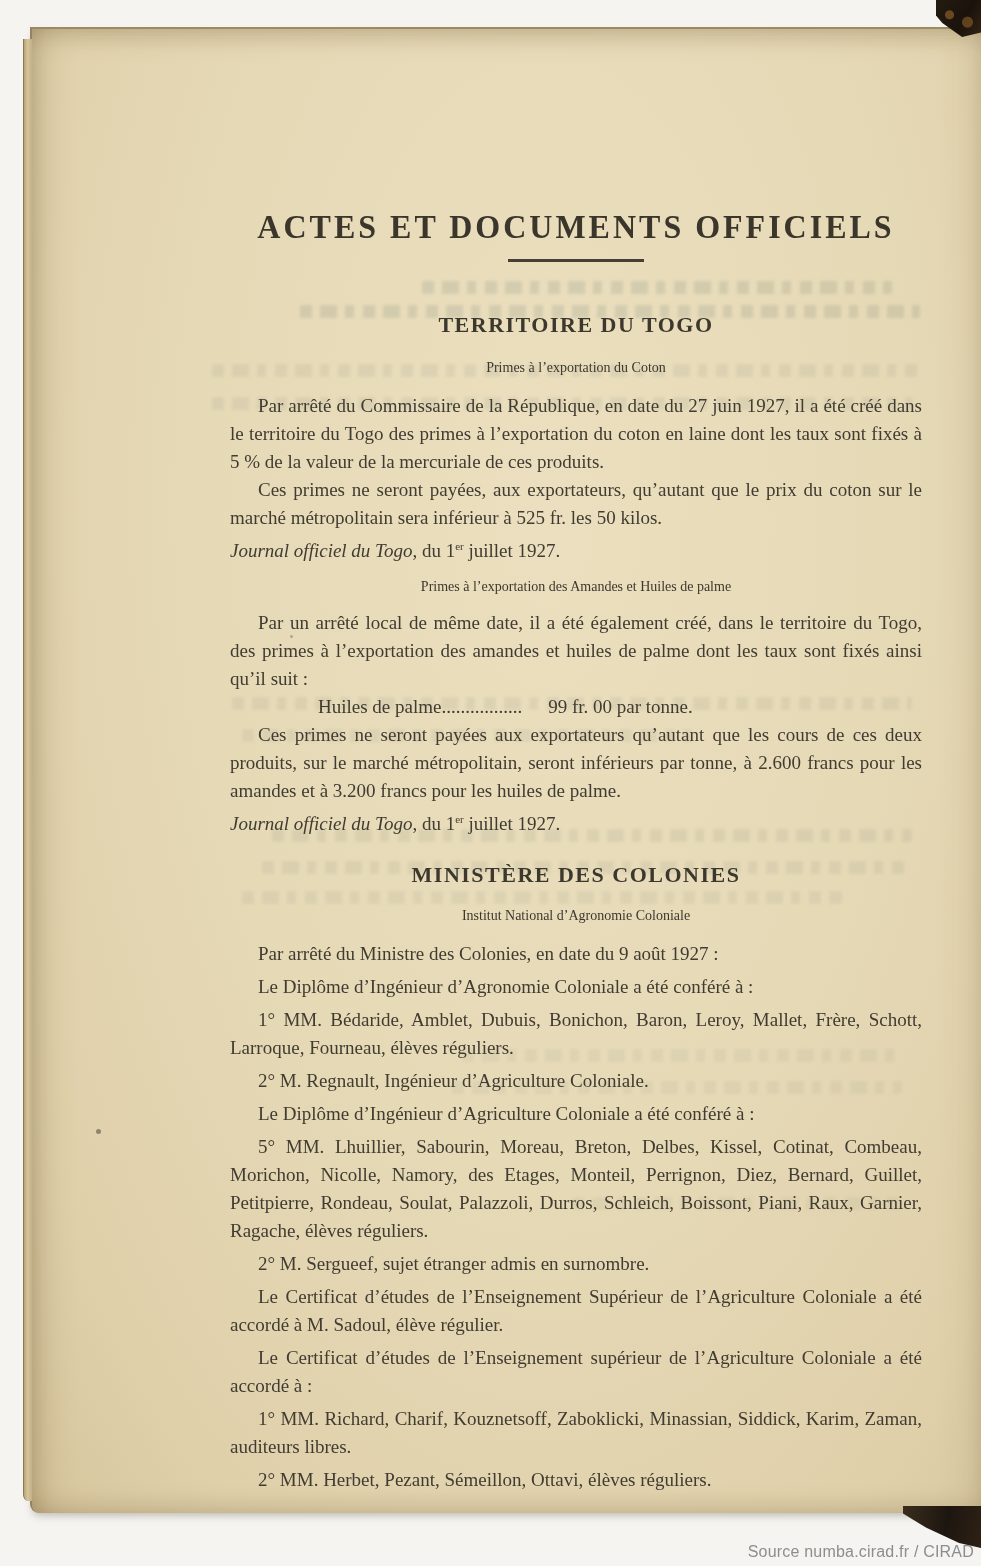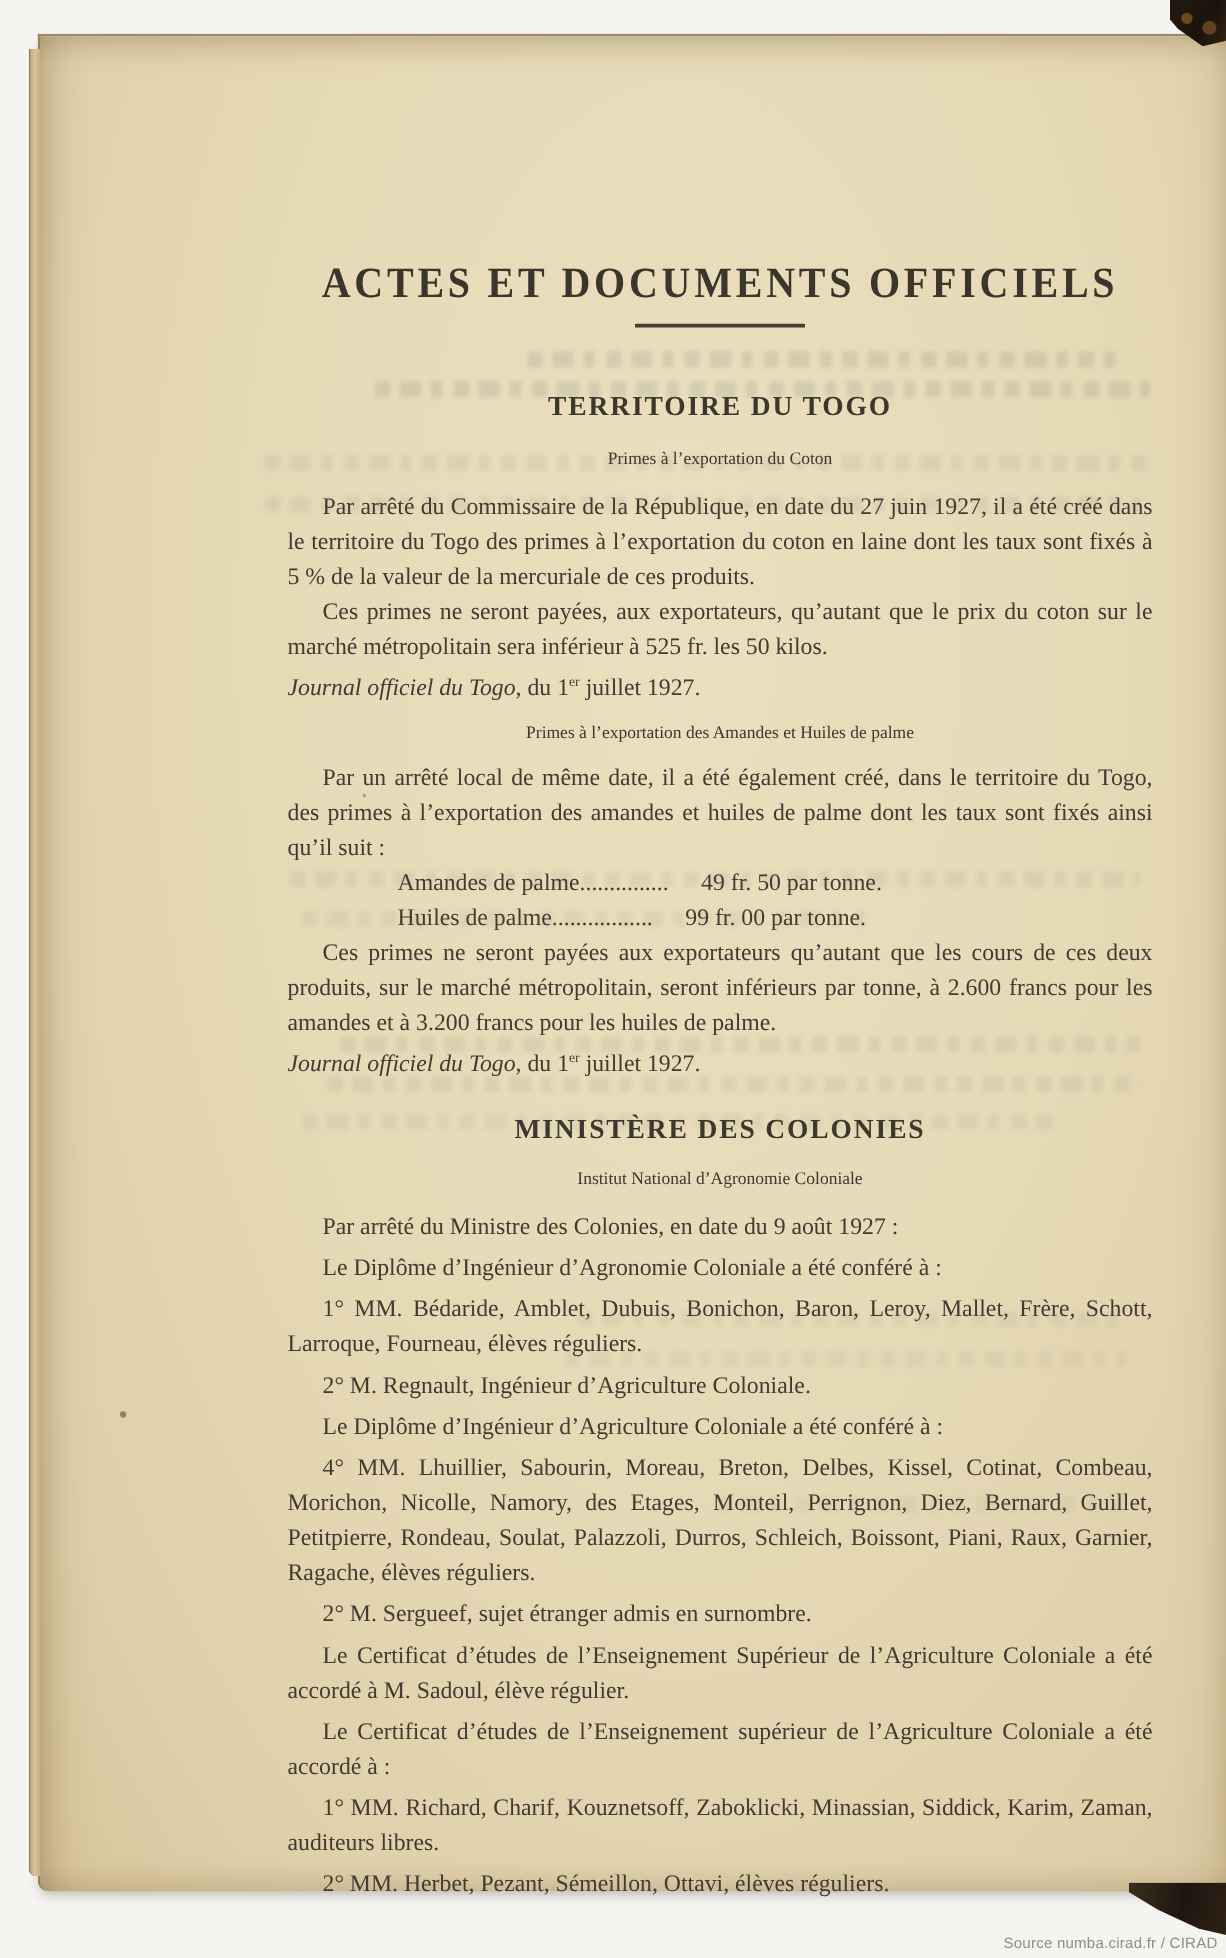--- a/index.html
+++ b/index.html
@@ -97,21 +97,21 @@
   }
   .tarif-row .val{padding-left:26px;}
 
   
   .footer{
     position:absolute;left:0;bottom:0;width:981px;height:55px;z-index:3;
   }
   .footer .credit{
     position:absolute;right:7px;bottom:5px;
     font-family:"Liberation Sans","DejaVu Sans",sans-serif;
-    font-size:12px;color:#8d8d8d;letter-spacing:.2px;
+    font-size:16px;color:#8d8d8d;letter-spacing:.2px;
   }
 </style>
 </head>
 <body>
 
 <div class="canvas">
 
   <div class="cover-tr"></div>
   <div class="cover-br"></div>
 
@@ -144,37 +144,36 @@
 
       <p>Par arrêté du Commissaire de la République, en date du 27 juin 1927, il a été créé dans le territoire du Togo des primes à l’exportation du coton en laine dont les taux sont fixés à 5&nbsp;% de la valeur de la mercuriale de ces produits.</p>
       <p>Ces primes ne seront payées, aux exportateurs, qu’autant que le prix du coton sur le marché métropolitain sera inférieur à 525 fr. les 50 kilos.</p>
 
       <p class="attr"><span class="it">Journal officiel du Togo</span><span>, du 1</span><sup>er</sup><span> juillet 1927.</span></p>
 
       <h3 class="sub amandes">Primes à l’exportation des Amandes et Huiles de palme</h3>
 
       <p>Par un arrêté local de même date, il a été également créé, dans le territoire du Togo, des primes à l’exportation des amandes et huiles de palme dont les taux sont fixés ainsi qu’il suit&nbsp;:</p>
 
-      <div class="tarif-row"><span>Amandes de palme</span><span>...............</span><span class="val">49 fr. 50 par tonne.</span></div>
       <div class="tarif-row"><span>Huiles de palme</span><span>.................</span><span class="val">99 fr. 00 par tonne.</span></div>
 
       <p>Ces primes ne seront payées aux exportateurs qu’autant que les cours de ces deux produits, sur le marché métropolitain, seront inférieurs par tonne, à 2.600 francs pour les amandes et à 3.200 francs pour les huiles de palme.</p>
 
       <p class="attr"><span class="it">Journal officiel du Togo</span><span>, du 1</span><sup>er</sup><span> juillet 1927.</span></p>
 
       <h2 class="sec ministere">MINISTÈRE DES COLONIES</h2>
 
       <h3 class="sub">Institut National d’Agronomie Coloniale</h3>
 
       <p class="spaced">Par arrêté du Ministre des Colonies, en date du 9 août 1927&nbsp;:</p>
       <p class="spaced">Le Diplôme d’Ingénieur d’Agronomie Coloniale a été conféré à&nbsp;:</p>
       <p class="spaced">1° MM. Bédaride, Amblet, Dubuis, Bonichon, Baron, Leroy, Mallet, Frère, Schott, Larroque, Fourneau, élèves réguliers.</p>
       <p class="spaced">2° M. Regnault, Ingénieur d’Agriculture Coloniale.</p>
       <p class="spaced">Le Diplôme d’Ingénieur d’Agriculture Coloniale a été conféré à&nbsp;:</p>
-      <p class="spaced">4° MM. Lhuillier, Sabourin, Moreau, Breton, Delbes, Kissel, Cotinat, Combeau, Morichon, Nicolle, Namory, des Etages, Monteil, Perrignon, Diez, Bernard, Guillet, Petitpierre, Rondeau, Soulat, Palazzoli, Durros, Schleich, Boissont, Piani, Raux, Garnier, Ragache, élèves réguliers.</p>
+      <p class="spaced">5° MM. Lhuillier, Sabourin, Moreau, Breton, Delbes, Kissel, Cotinat, Combeau, Morichon, Nicolle, Namory, des Etages, Monteil, Perrignon, Diez, Bernard, Guillet, Petitpierre, Rondeau, Soulat, Palazzoli, Durros, Schleich, Boissont, Piani, Raux, Garnier, Ragache, élèves réguliers.</p>
       <p class="spaced">2° M. Sergueef, sujet étranger admis en surnombre.</p>
       <p class="spaced">Le Certificat d’études de l’Enseignement Supérieur de l’Agriculture Coloniale a été accordé à M. Sadoul, élève régulier.</p>
       <p class="spaced">Le Certificat d’études de l’Enseignement supérieur de l’Agriculture Coloniale a été accordé à&nbsp;:</p>
       <p class="spaced">1° MM. Richard, Charif, Kouznetsoff, Zaboklicki, Minassian, Siddick, Karim, Zaman, auditeurs libres.</p>
       <p class="spaced">2° MM. Herbet, Pezant, Sémeillon, Ottavi, élèves réguliers.</p>
 
     </div>
   </div>
 
   <div class="footer">

